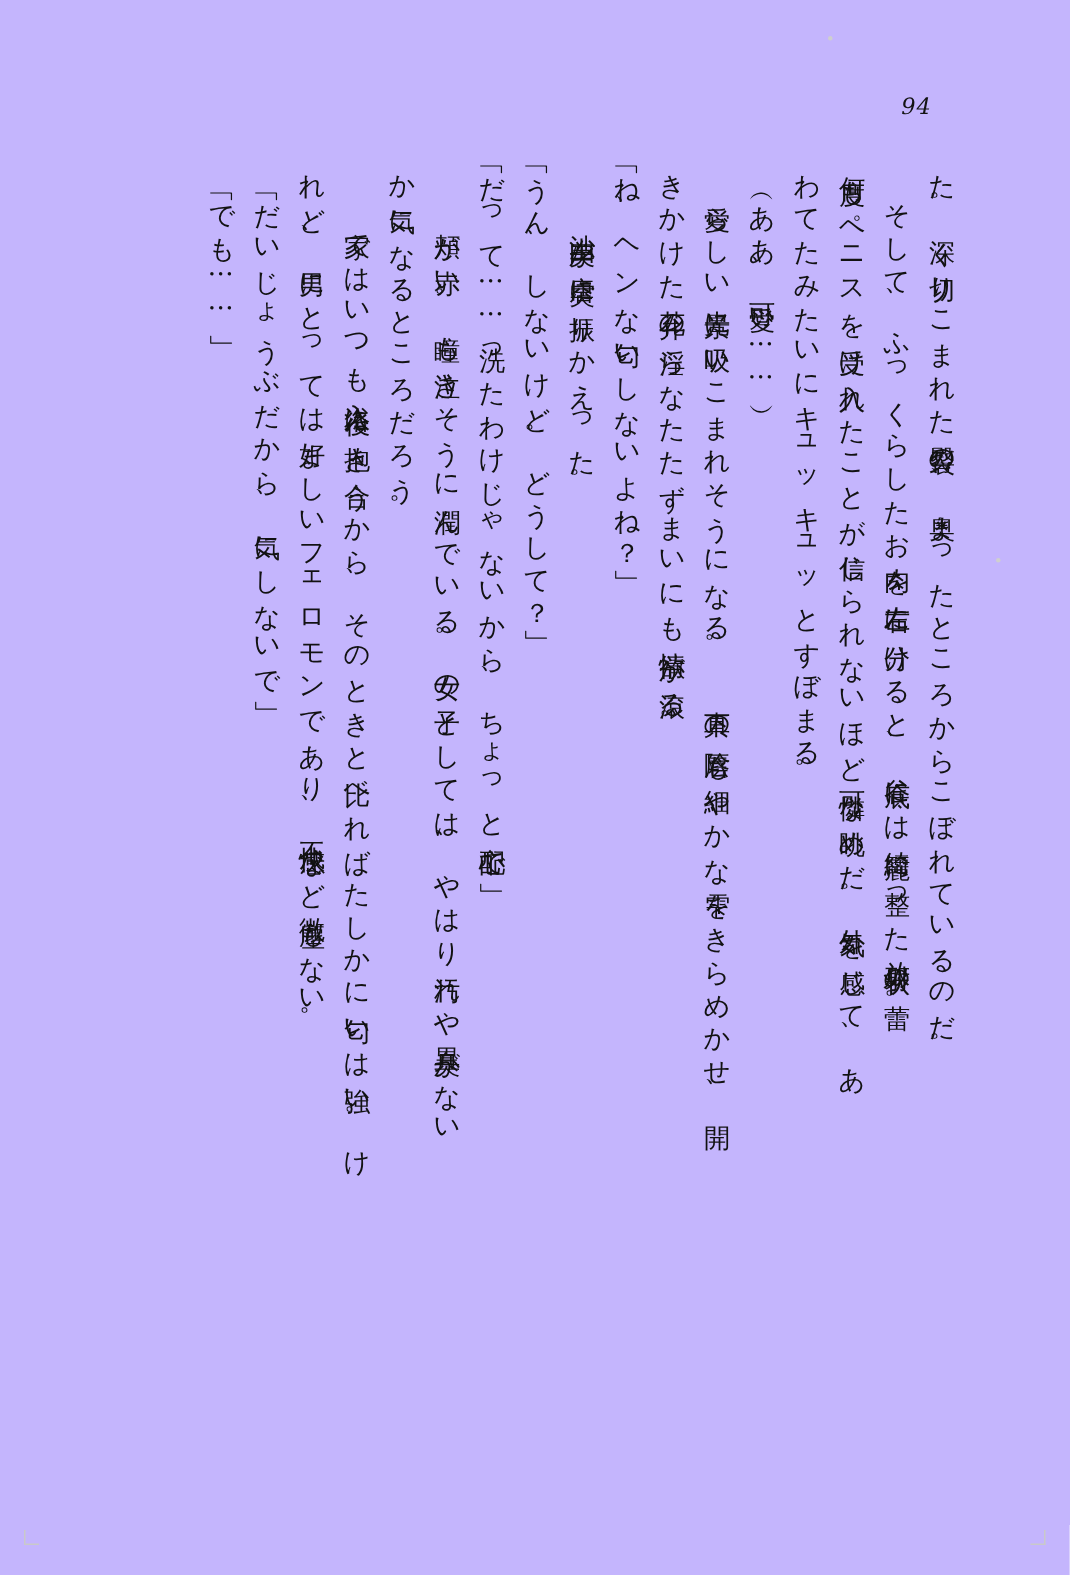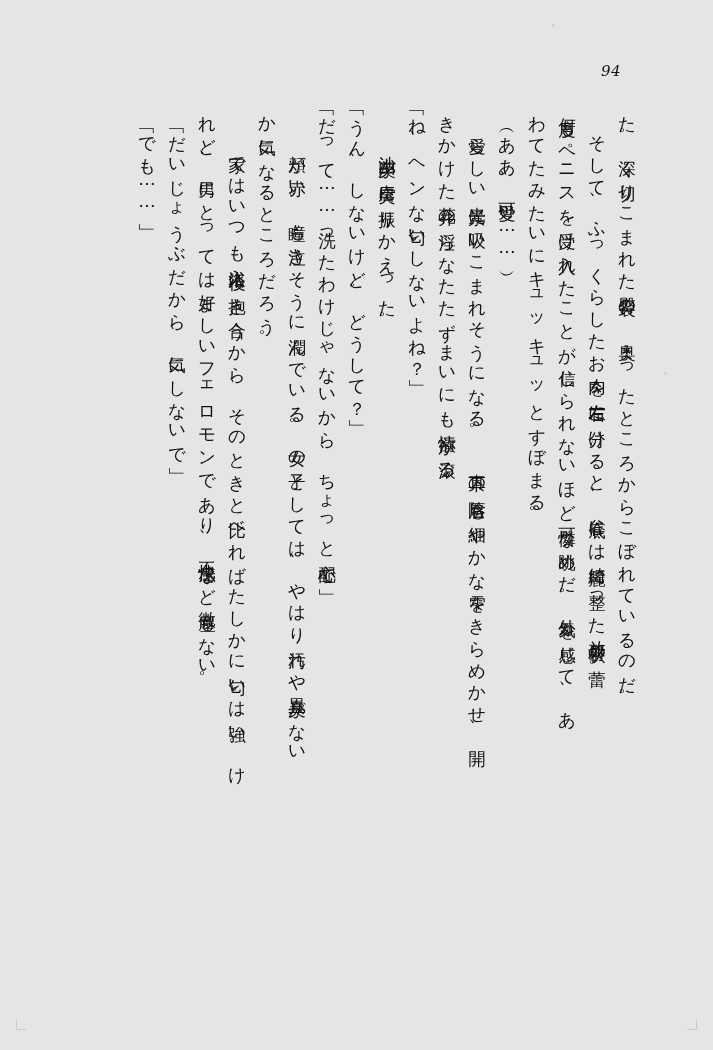--- a/index.html
+++ b/index.html
@@ -12,21 +12,21 @@
     height: 1050px;
     overflow: hidden;
     font-family: "DejaVu Serif", "Liberation Serif", serif;
     color: #111111;
   }
 
   #page {
     position: relative;
     width: 713px;
     height: 1050px;
-    background: #e5e5e5;
+    background: #c4b5fd;
   }
 
   
   #page-number {
     position: absolute;
     top: 62px;
     right: 92px;
     font-size: 15px;
     font-style: italic;
     font-family: "DejaVu Serif", "Liberation Serif", serif;

